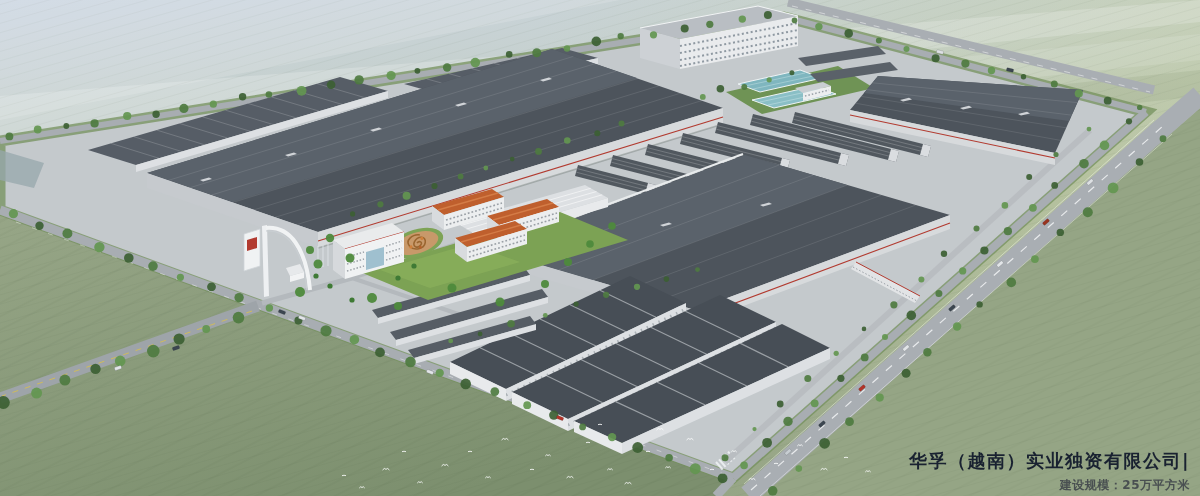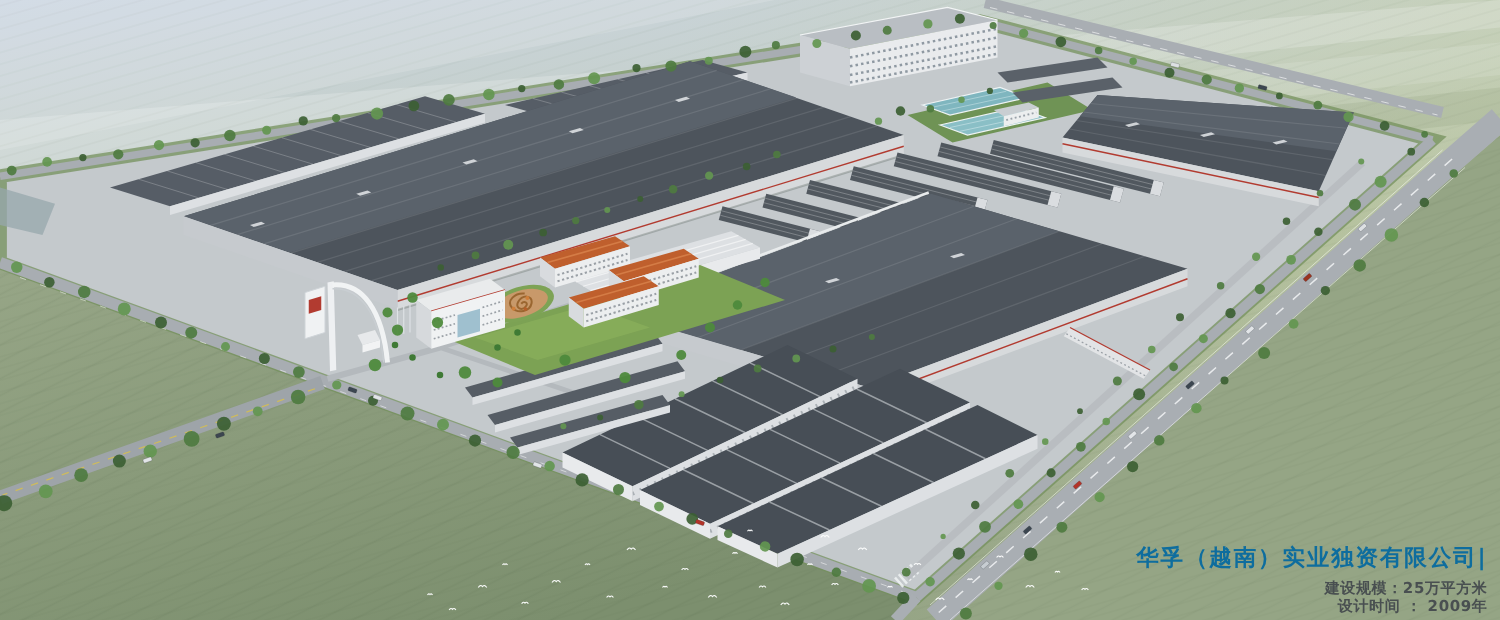--- a/index.html
+++ b/index.html
@@ -1,20 +1,20 @@
 <!DOCTYPE html>
 <html><head>
 <meta charset="utf-8">
 <style>
   html,body{margin:0;padding:0;background:#222;}
   .stage{position:relative;width:1200px;height:496px;overflow:hidden;
          font-family:"DejaVu Sans","Liberation Sans",sans-serif;background:#c2cdb8;}
   .stage svg{position:absolute;left:0;top:0;display:block;}
   .caption{position:absolute;right:10px;bottom:0;padding-bottom:3px;text-align:right;color:#3f444a;}
-  .caption .title{font-size:18px;font-weight:bold;letter-spacing:1.5px;color:#0369a1;margin-bottom:5px;opacity:.92;margin-top:32px;}
+  .caption .title{font-size:18px;font-weight:bold;letter-spacing:1.5px;color:#0f172a;margin-bottom:5px;opacity:.92;margin-top:32px;}
   .caption .line{font-size:12px;font-weight:bold;line-height:15px;letter-spacing:.5px;opacity:.88;}
 </style>
 </head>
 <body>
 
 <div class="stage">
 <svg width="1200" height="496" viewBox="0 0 1200 496">
   <defs>
     <linearGradient id="bgGrad" x1="0" y1="0" x2="0.25" y2="1">
       <stop offset="0" stop-color="#ccd6e2"></stop>
@@ -586,15 +586,14 @@
         <path d="M844,458 Q845,456.4 846,457.6 Q847,456.4 848,458" stroke="#fdfefe" stroke-width="0.9" fill="none" opacity="0.95"></path>
         <path d="M865.3,472 Q866.65,469.84 868,471.46 Q869.35,469.84 870.7,472" stroke="#fdfefe" stroke-width="0.9" fill="none" opacity="0.95"></path>
         <path d="M656.6,430 Q658.3,427.28 660,429.32 Q661.7,427.28 663.4,430" stroke="#fdfefe" stroke-width="0.9" fill="none" opacity="0.95"></path>
         <path d="M598,425 Q599,423.4 600,424.6 Q601,423.4 602,425" stroke="#fdfefe" stroke-width="0.9" fill="none" opacity="0.95"></path>
       </g>
 </svg>
 
 <div class="caption">
   <div class="title">华孚（越南）实业独资有限公司|</div>
   <div class="line">建设规模：25万平方米</div>
-  <div class="line">设计时间 ： 2009年</div>
 </div>
 </div>
 
 </body></html>

